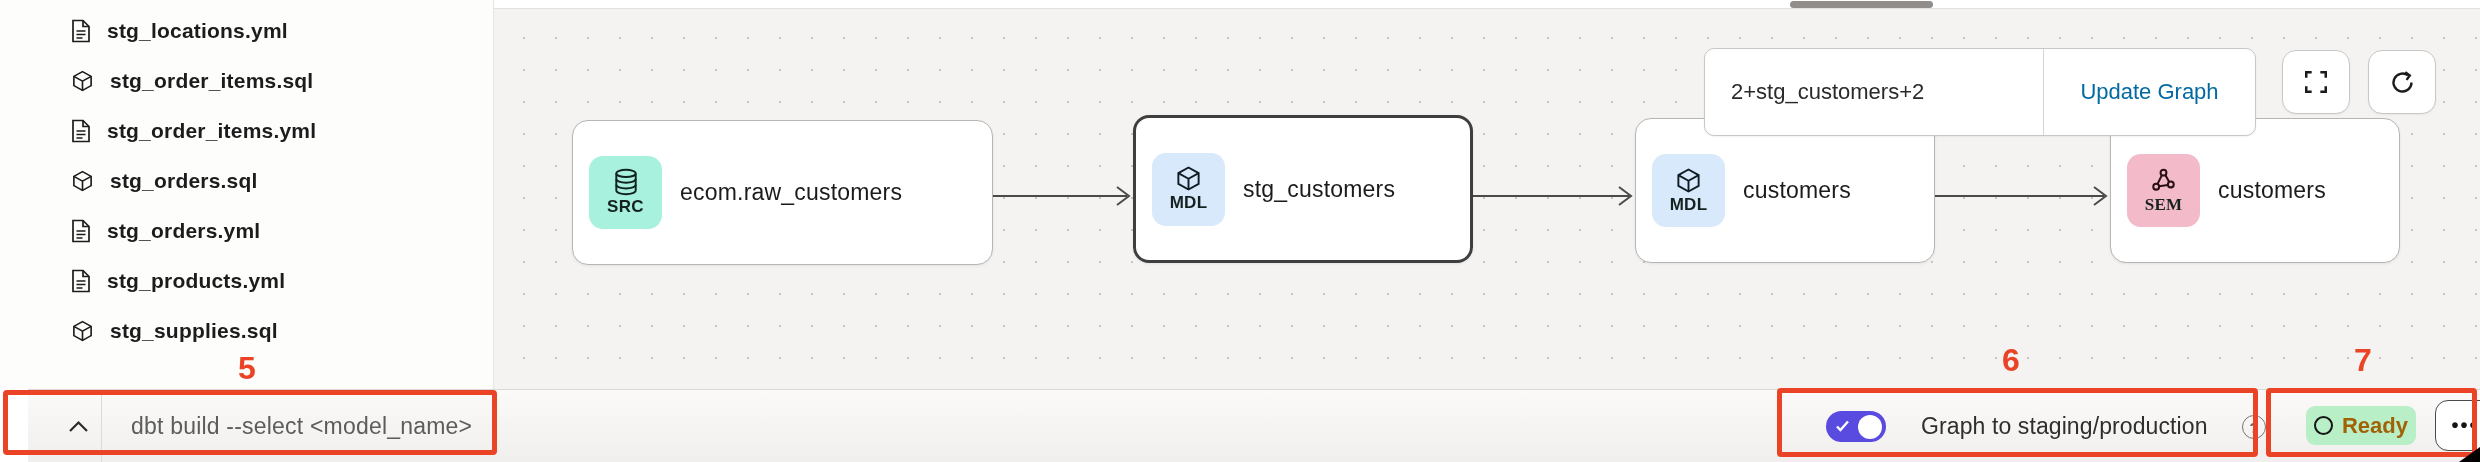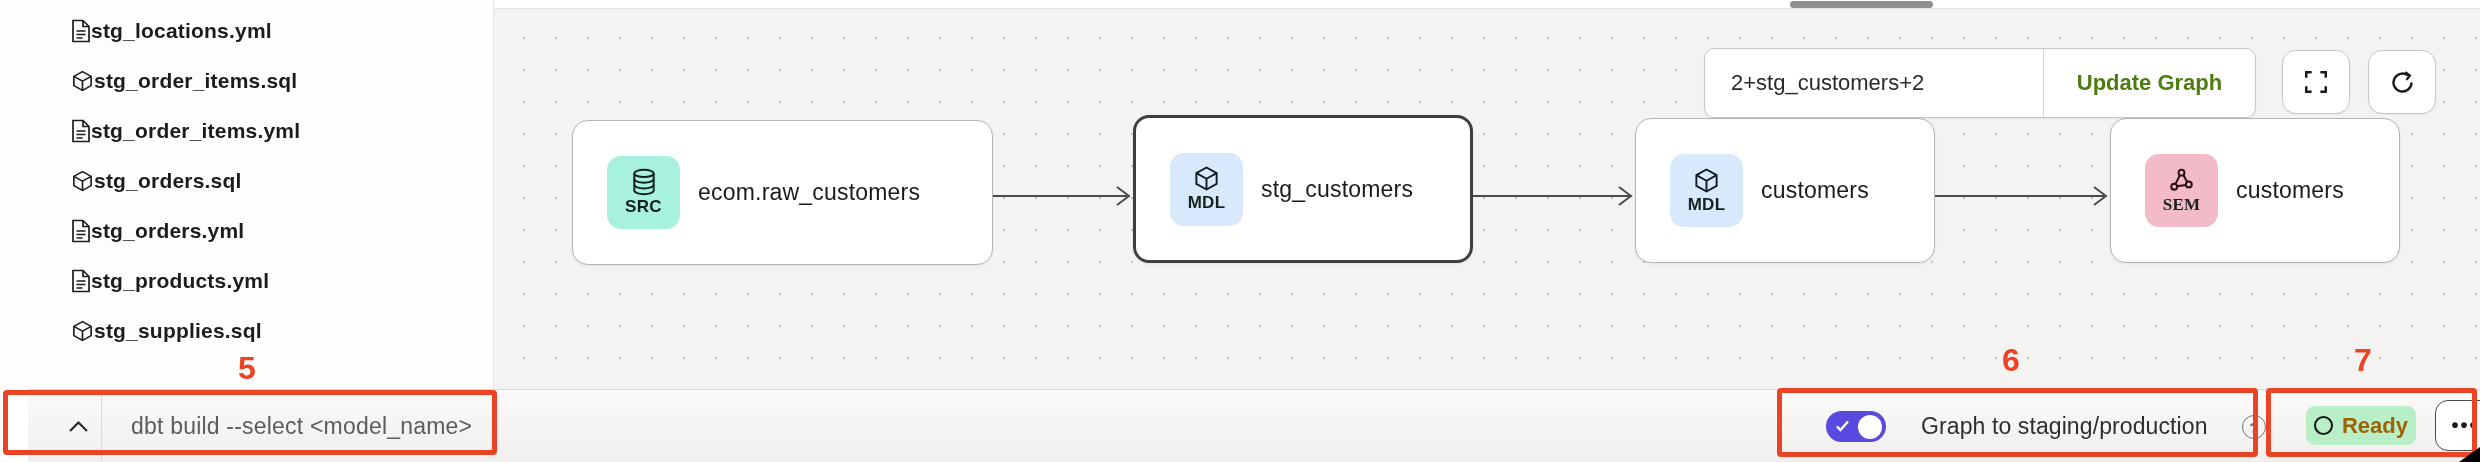--- a/index.html
+++ b/index.html
@@ -3,21 +3,21 @@
 <meta charset="utf-8">
 <style>
   * { margin:0; padding:0; box-sizing:border-box; }
   html,body { width:2480px; height:462px; overflow:hidden;
     font-family:"Liberation Sans", sans-serif; background:#ffffff; }
   .stage { position:relative; width:2480px; height:462px; overflow:hidden; }
 
   
   .file-panel { position:absolute; left:0; top:0; width:494px; height:389px;
     background:#fdfdfc; border-right:1px solid #e8e6e4; overflow:hidden; padding-top:6px; z-index:3; }
-  .file-row { height:50px; display:flex; align-items:center; padding-left:71px; cursor:pointer; }
+  .file-row { height:50px; display:flex; align-items:center; gap:16px; padding-left:71px; cursor:pointer; }
   .file-row svg { flex:0 0 auto; }
   .file-row .fname { font-size:21px; font-weight:600; color:#1c1c1c; letter-spacing:0.2px; }
 
   
   .graph-panel { position:absolute; left:494px; top:0; width:1986px; height:389px;
     background-color:#f4f3f1;
     background-image:radial-gradient(circle, #c9c6c2 1.4px, rgba(0,0,0,0) 1.5px);
     background-size:32px 32px; background-position:14px 22px; }
   .graph-topstrip { position:absolute; left:0; top:0; width:100%; height:9px;
     background:#ffffff; border-bottom:1px solid #e3e1df; z-index:4; }
@@ -25,33 +25,33 @@
     background:#908d8b; border-radius:4px; z-index:5; }
 
   
   .edge { position:absolute; z-index:1; }
   .edge svg { display:block; }
 
   
   .node { position:absolute; background:#ffffff; border:1.5px solid #b8b6b3; border-radius:16px;
     display:flex; align-items:center; box-shadow:0 1px 3px rgba(0,0,0,0.07); z-index:2; cursor:pointer; }
   .node.selected { border:3px solid #3e3e3e; }
-  .badge { width:73px; height:73px; border-radius:14px; margin-left:34px;
+  .badge { width:73px; height:73px; border-radius:14px; margin-left:16px;
     display:flex; flex-direction:column; align-items:center; justify-content:center; }
   .badge .blabel { font-size:17px; font-weight:600; color:#15211e; margin-top:1px; letter-spacing:0.3px; }
   .node .ntitle { font-size:23px; font-weight:500; color:#1b1b1b; margin-left:18px; letter-spacing:0.2px; }
 
   
-  .selector-bar { position:absolute; left:1210px; top:48px; width:552px; height:70px;
+  .selector-bar { position:absolute; left:1210px; top:48px; width:552px; height:88px;
     background:#ffffff; border:1px solid #c9c7c5; border-radius:10px; display:flex;
     z-index:6; box-shadow:0 1px 2px rgba(0,0,0,0.05);gap:12px; }
   .selector-input { flex:1; display:flex; align-items:center; padding-left:26px;
     font-size:22px; color:#2a2a2a; }
   .update-btn { width:212px; border-left:1px solid #d7d5d3; display:flex; align-items:center;
-    justify-content:center; font-size:22px; font-weight:700; color:#4d7c0f; cursor:pointer; }
+    justify-content:center; font-size:22px; font-weight:400; color:#0369a1; cursor:pointer; }
   .sq-btn { position:absolute; top:50px; width:68px; height:64px; background:#ffffff;
     border:1px solid #c9c7c5; border-radius:14px; display:flex; align-items:center;
     justify-content:center; z-index:6; cursor:pointer; box-shadow:0 1px 2px rgba(0,0,0,0.05); }
   .sq-btn.fullscreen { left:1788px; }
   .sq-btn.refresh { left:1874px; }
 
   
   .bottom-bar { position:absolute; left:0; top:389px; width:2480px; height:73px;
     background:linear-gradient(#fbfaf9,#f0efed); border-top:1px solid #dad8d6; z-index:3;margin-left:28px; }
   .cmd-chevron { position:absolute; left:30px; top:0; height:73px; width:40px;

